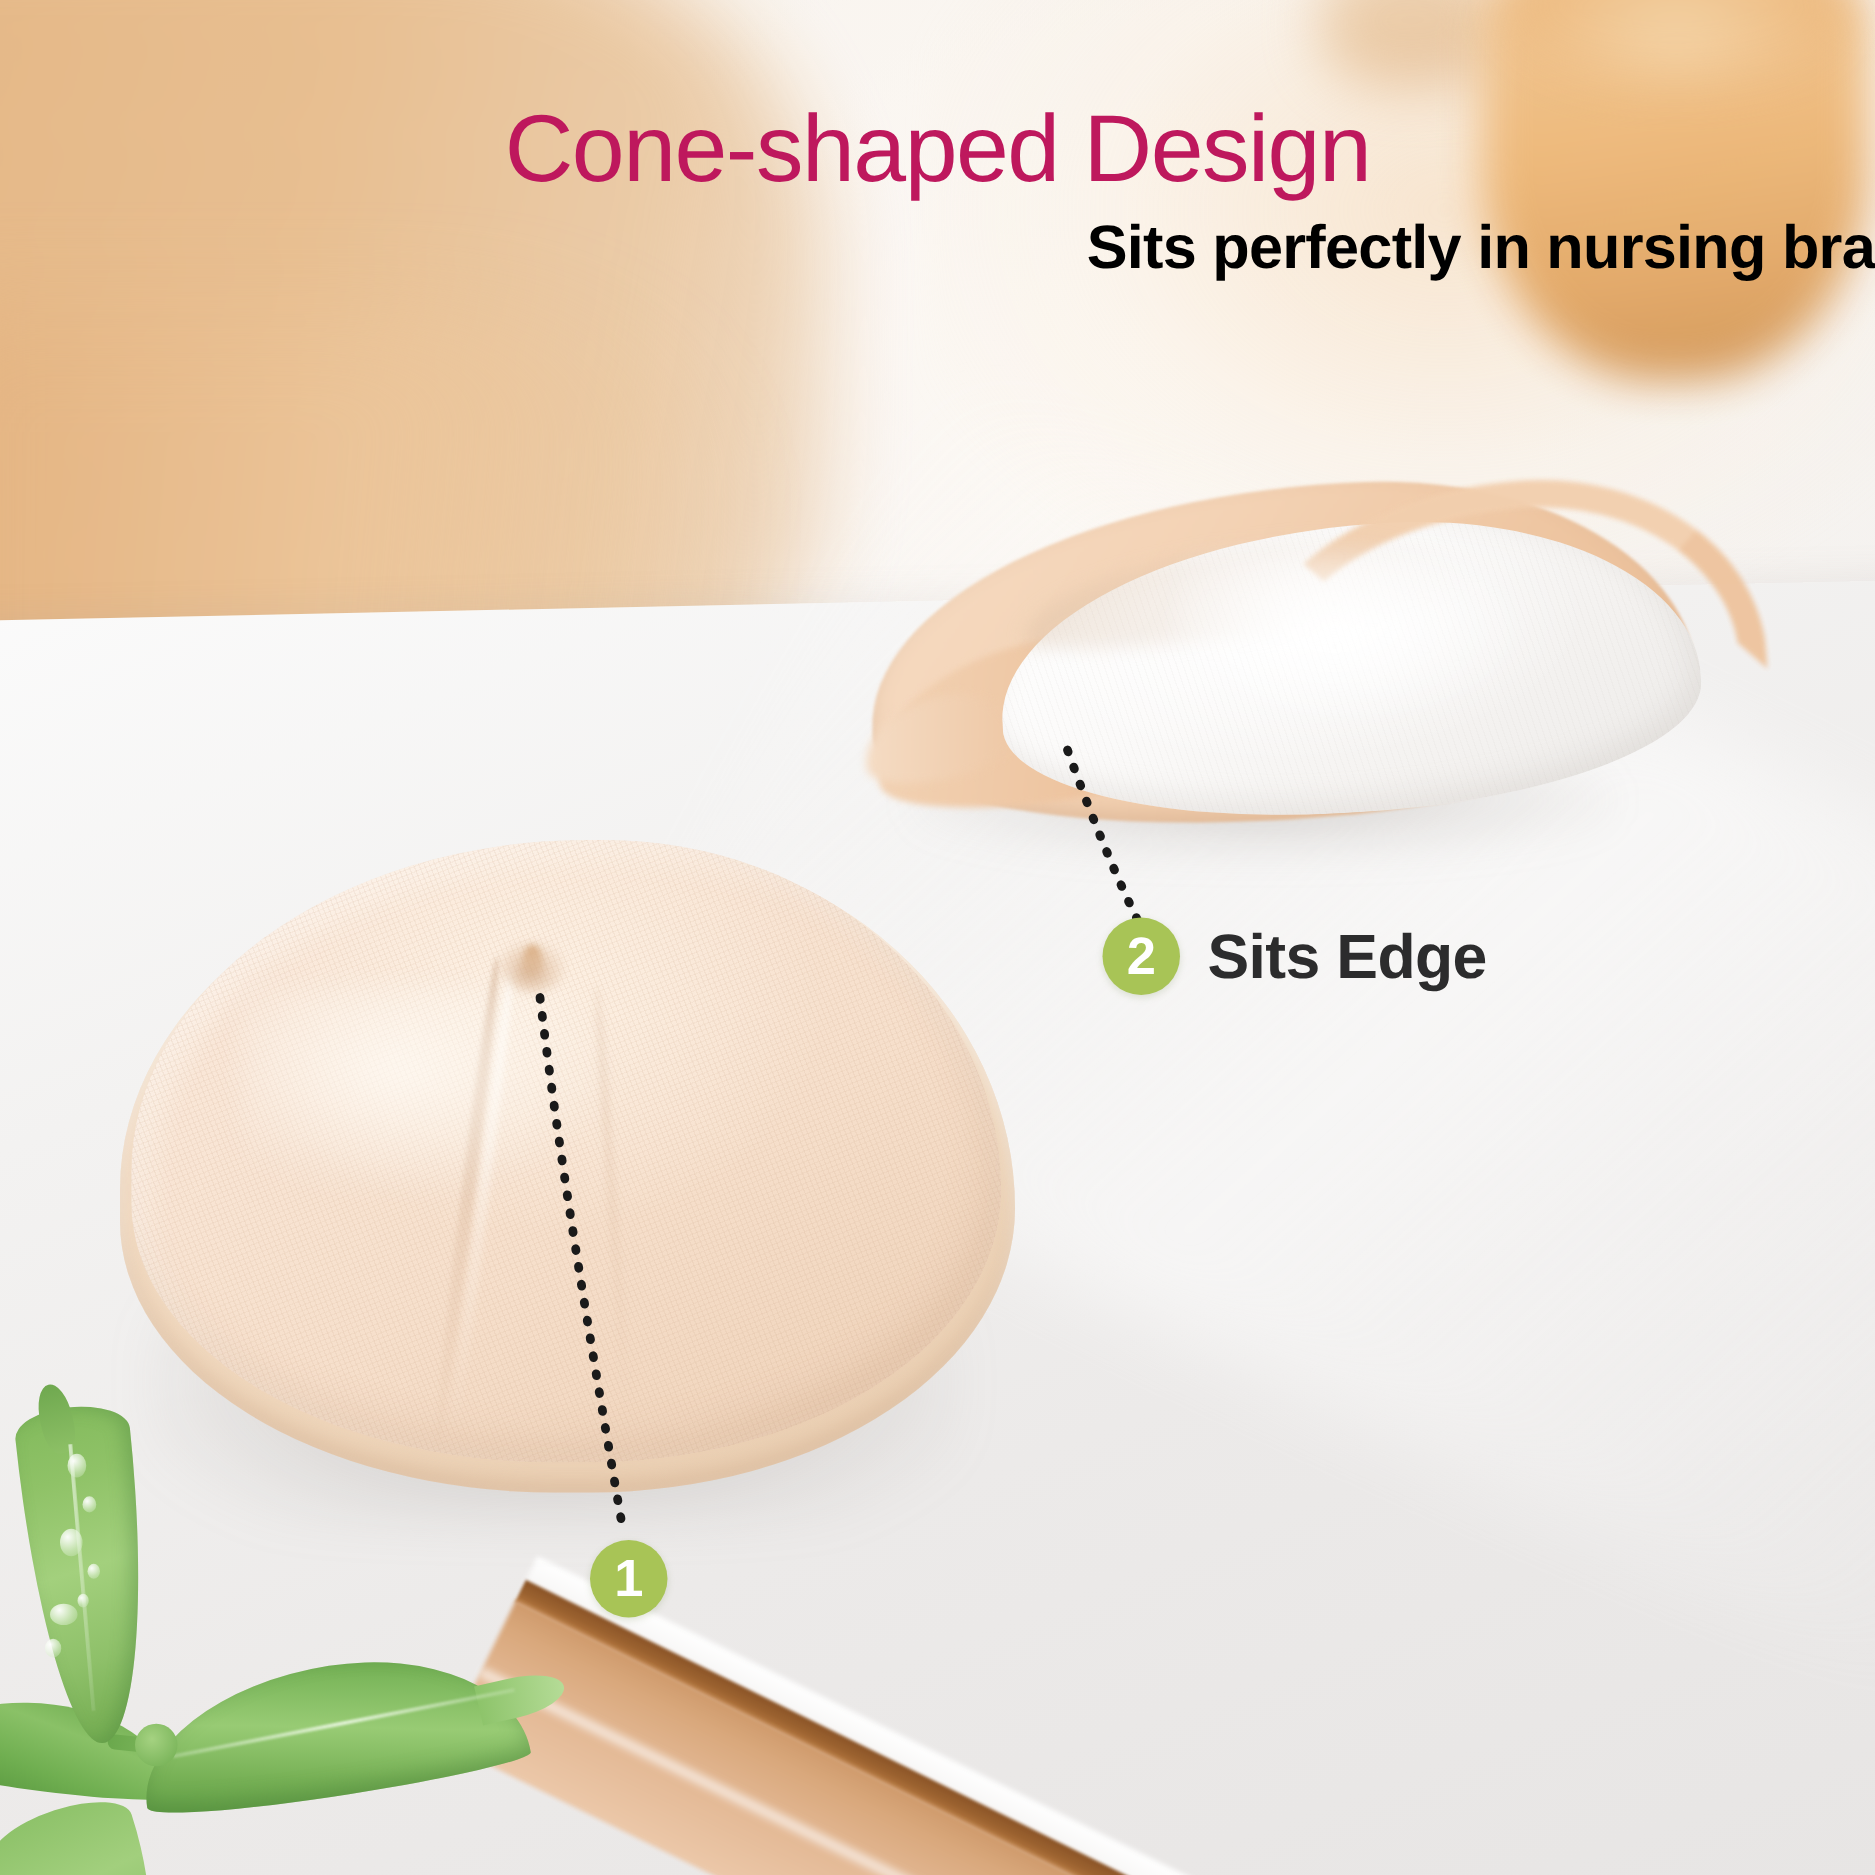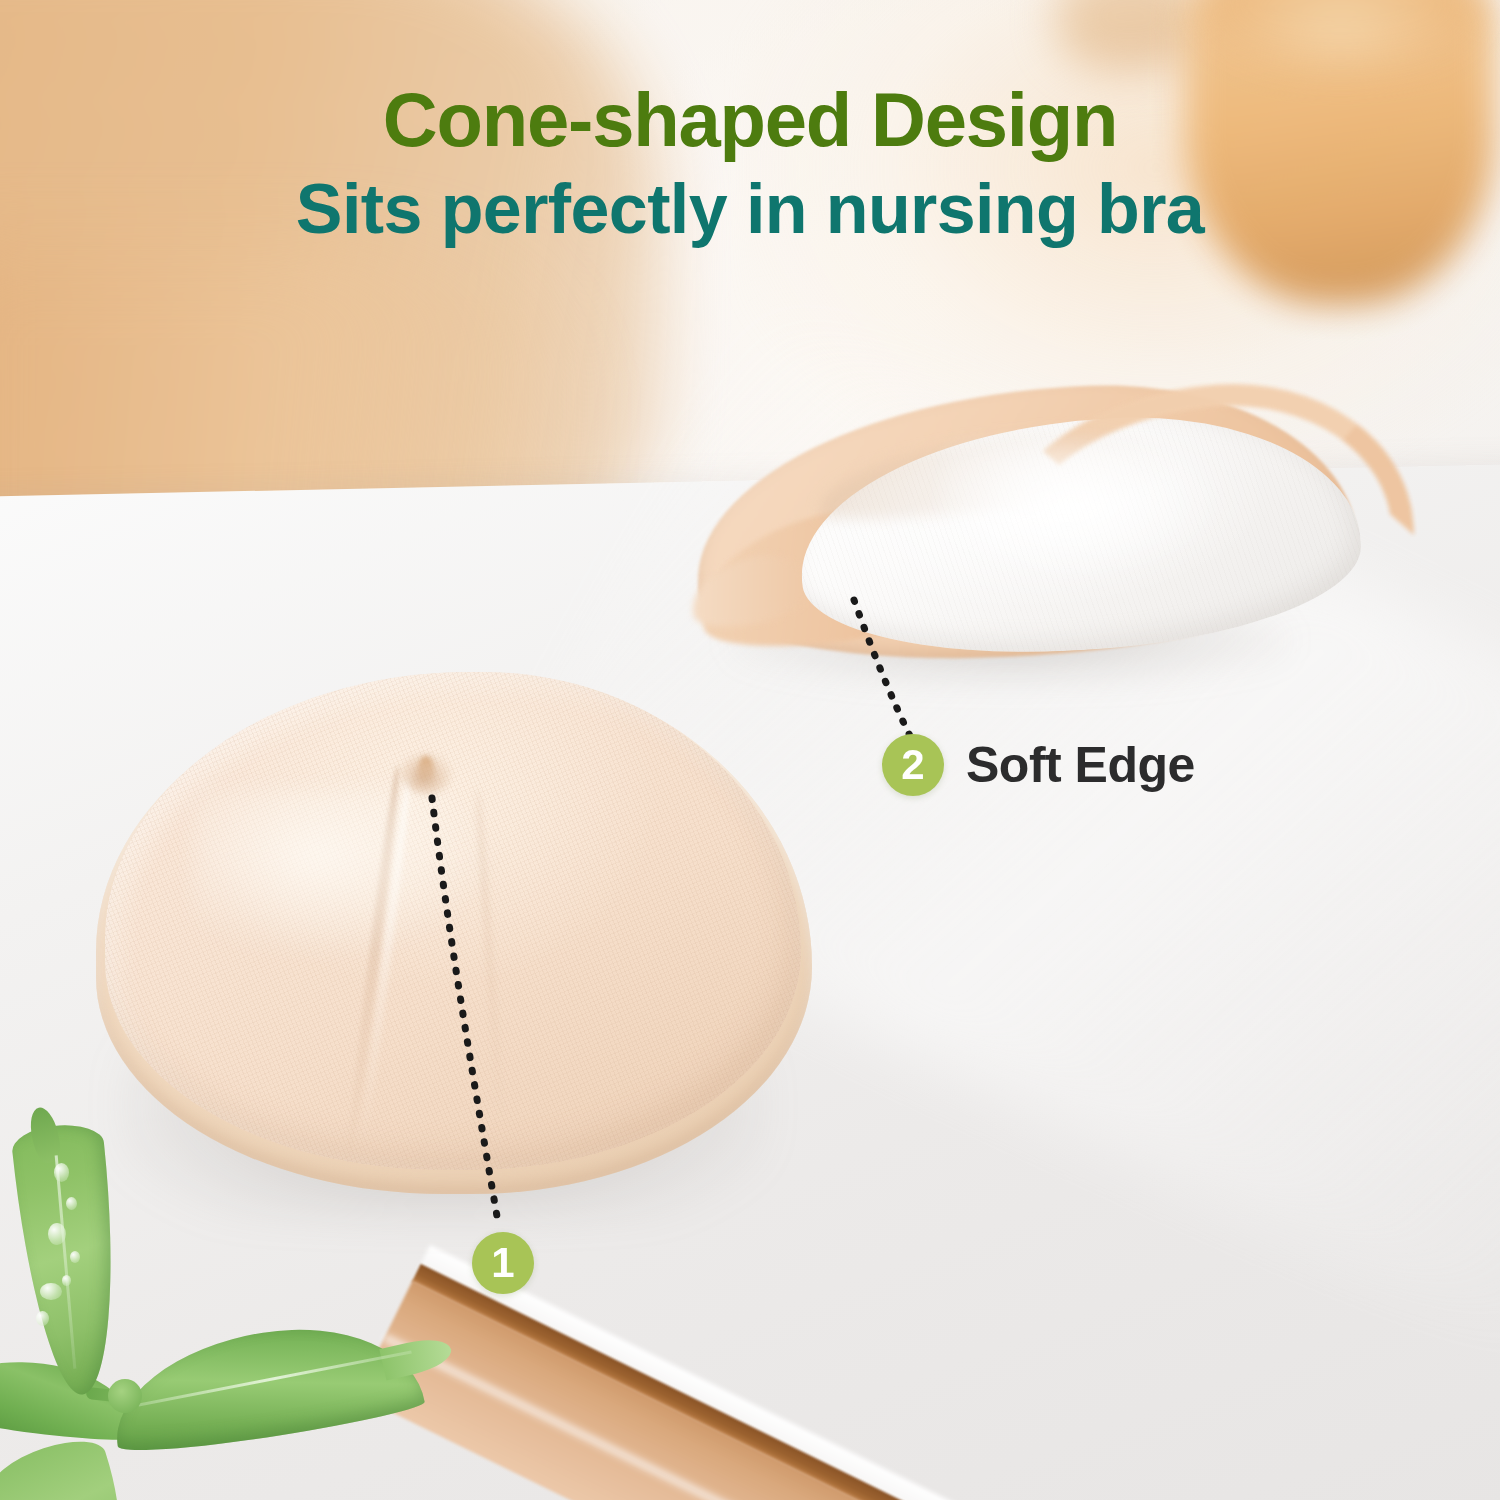--- a/index.html
+++ b/index.html
@@ -524,32 +524,33 @@
   .header {
     position: absolute;
     left: 0;
     top: 82px;
     width: 1500px;
     text-align: center;
   }
   .title {
     margin: 0;
     font-size: 76px;
-    font-weight: 700;
+    font-weight: 400;
     letter-spacing: -1.2px;
-    color: #4d7c0f;
+    color: #be185d;
     line-height: 1.0;
   }
   .subtitle {
     margin: 16px 0 0 0;
-    font-size: 70px;
+    font-size: 49px;
     font-weight: 700;
     letter-spacing: -0.6px;
-    color: #0f766e;
+    color: #000000;
     line-height: 1.0;
+    text-align: right;
   }
 
   
   .callout {
     position: absolute;
     display: flex;
     align-items: center;
     gap: 22px;
   }
   .callout-badge {
@@ -658,16 +659,16 @@
   <div class="callout" id="callout-1">
     <div class="callout-badge" style="background: rgb(168, 196, 86); color: rgb(255, 255, 255);">
       <span>1</span>
     </div>
   </div>
 
   <div class="callout" id="callout-2">
     <div class="callout-badge" style="background: rgb(168, 196, 86); color: rgb(255, 255, 255);">
       <span>2</span>
     </div>
-    <div class="callout-label">Soft Edge</div>
+    <div class="callout-label">Sits Edge</div>
   </div>
 
 </div>
 
 </body></html>

